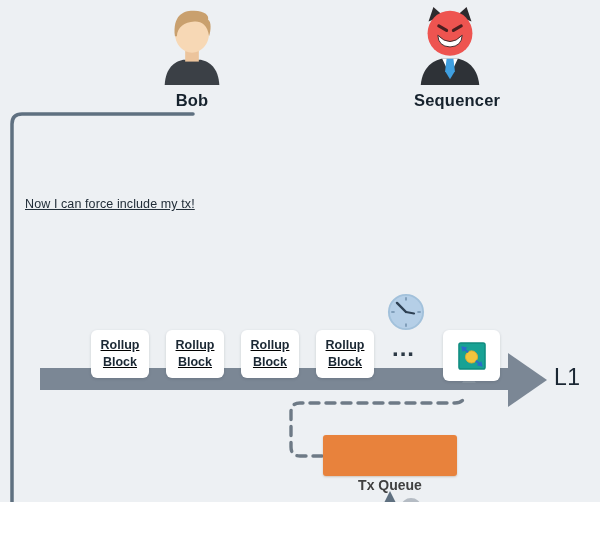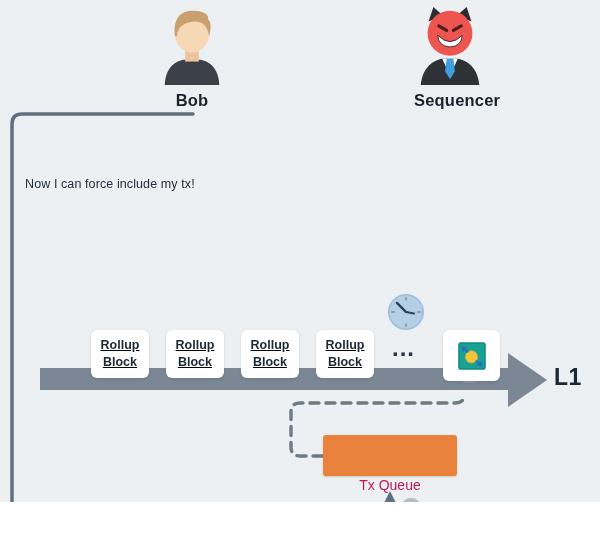--- a/index.html
+++ b/index.html
@@ -27,28 +27,28 @@
   }
   .forced-block{
     z-index:2;width:57px;height:51px;background:#ffffff;border-radius:6px;
     box-shadow:0 1px 3px rgba(40,50,60,.18);
     display:flex;align-items:center;justify-content:center;
   }
   .dots{
     z-index:2;font-size:24px;font-weight:bold;color:#2c3945;letter-spacing:1px;line-height:20px;
   }
   .l1-label{
-    z-index:2;font-size:23px;font-weight:bold;color:#1b2733;letter-spacing:.5px;
+    z-index:2;font-size:23px;font-weight:normal;color:#1b2733;letter-spacing:.5px;
   }
   .tx-queue-box{
     z-index:2;width:134px;height:41px;background:#e8823c;border-radius:3px;
     box-shadow:0 1px 2px rgba(120,70,20,.25);
   }
   .tx-queue-label{
-    z-index:2;width:134px;text-align:center;font-size:14px;font-weight:normal;color:#be185d;
+    z-index:2;width:134px;text-align:center;font-size:14px;font-weight:bold;color:#404040;
   }
   .watermark{
     z-index:2;display:flex;align-items:center;gap:7px;color:#b5bcc4;
   }
   .watermark-text{font-size:17.5px;letter-spacing:.5px;}
 </style>
 </head>
 <body>
 
 <div class="canvas">
@@ -89,21 +89,21 @@
       <polygon points="58,17 53,2 43,11" fill="#2d2b2e"></polygon>
       <circle cx="36" cy="29" r="23" fill="#ee5450"></circle>
       <path d="M24.5 21.5 L32.5 26" stroke="#4a1f20" stroke-width="3.2" stroke-linecap="round"></path>
       <path d="M47.5 21.5 L39.5 26" stroke="#4a1f20" stroke-width="3.2" stroke-linecap="round"></path>
       <path d="M23.5 31 Q36 44 48.5 31 Q48 42.5 36 43 Q24 42.5 23.5 31 Z" fill="#ffffff" stroke="#3d2a2c" stroke-width="1"></path>
       <path d="M30 40.8 Q36 44 42 40.8 Q39 42.6 36 42.6 Q33 42.6 30 40.8 Z" fill="#e2554e"></path>
     </svg>
     <div class="actor-label">Sequencer</div>
   </div>
 
-  <div class="abs speech" style="left:25px;top:177px;">Now I can force include my tx!</div>
+  <div class="abs speech" style="left:25px;top:197px;text-decoration:underline;">Now I can force include my tx!</div>
 
   <svg class="abs" style="left:387px;top:293px;z-index:2;" width="38" height="38" viewBox="0 0 40 40">
     <circle cx="20" cy="20" r="18" fill="#b5cfe7" stroke="#a2c1db" stroke-width="2"></circle>
     <path d="M20 4.5 L20 8" stroke="#7e9cb8" stroke-width="2"></path>
     <path d="M20 32 L20 35.5" stroke="#7e9cb8" stroke-width="2"></path>
     <path d="M4.5 20 L8 20" stroke="#7e9cb8" stroke-width="2"></path>
     <path d="M32 20 L35.5 20" stroke="#7e9cb8" stroke-width="2"></path>
     <path d="M20 20 L10.5 10.5" stroke="#2e4154" stroke-width="2.6" stroke-linecap="round"></path>
     <path d="M20 20 L28.5 21.5" stroke="#2e4154" stroke-width="2.2" stroke-linecap="round"></path>
   </svg>

